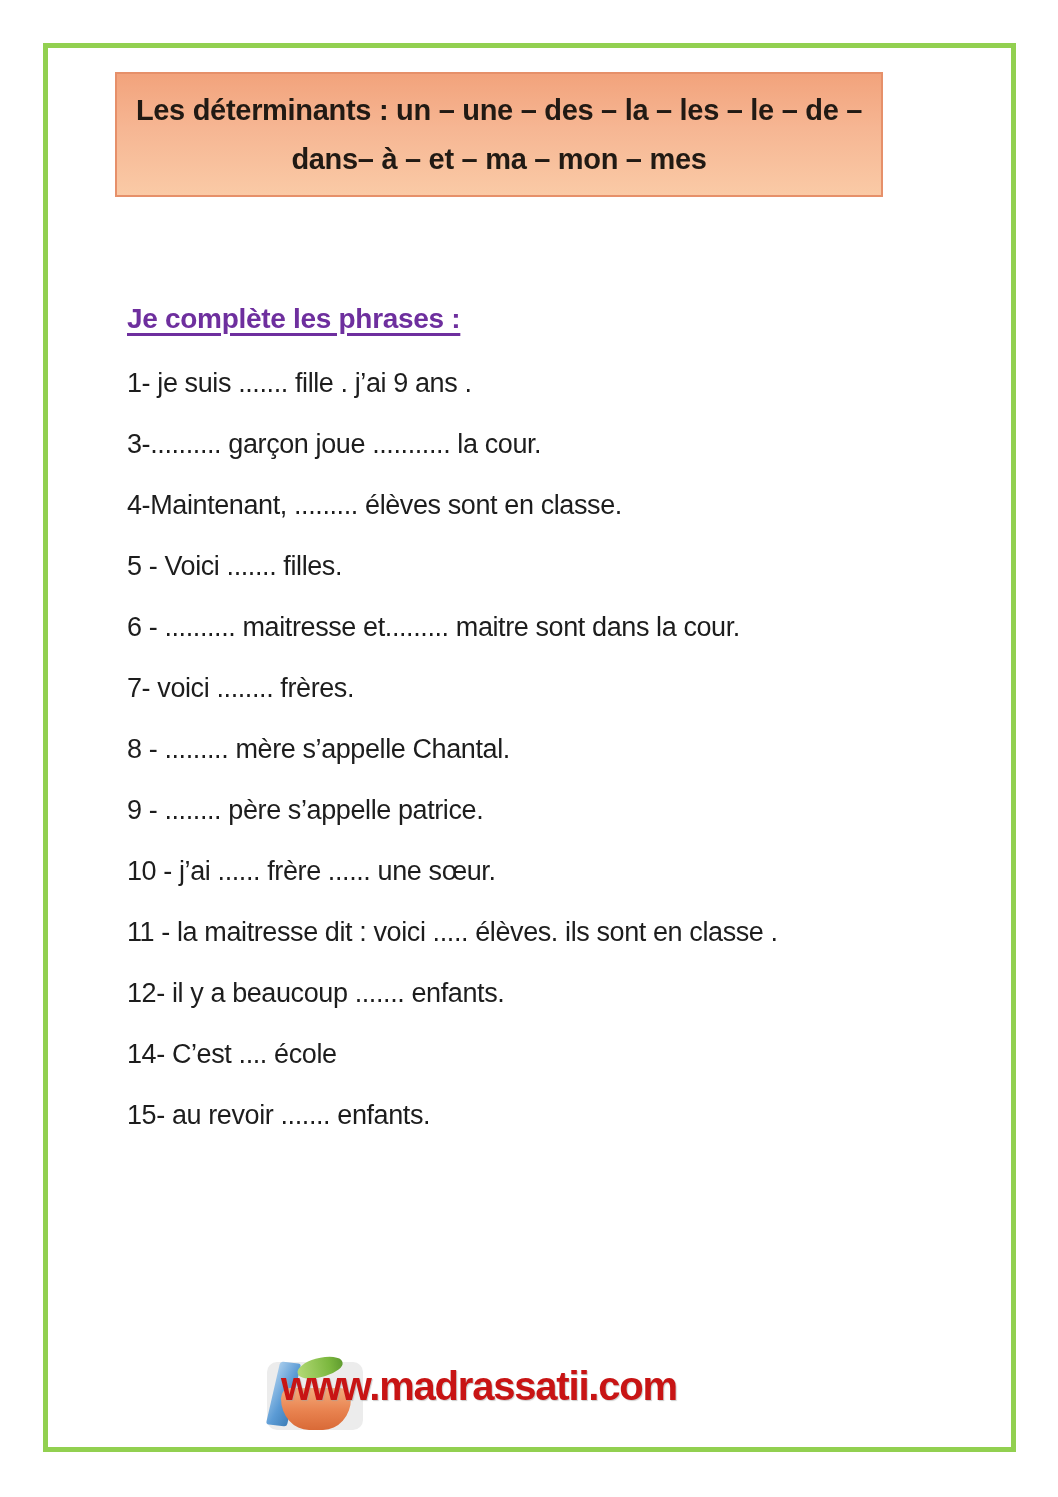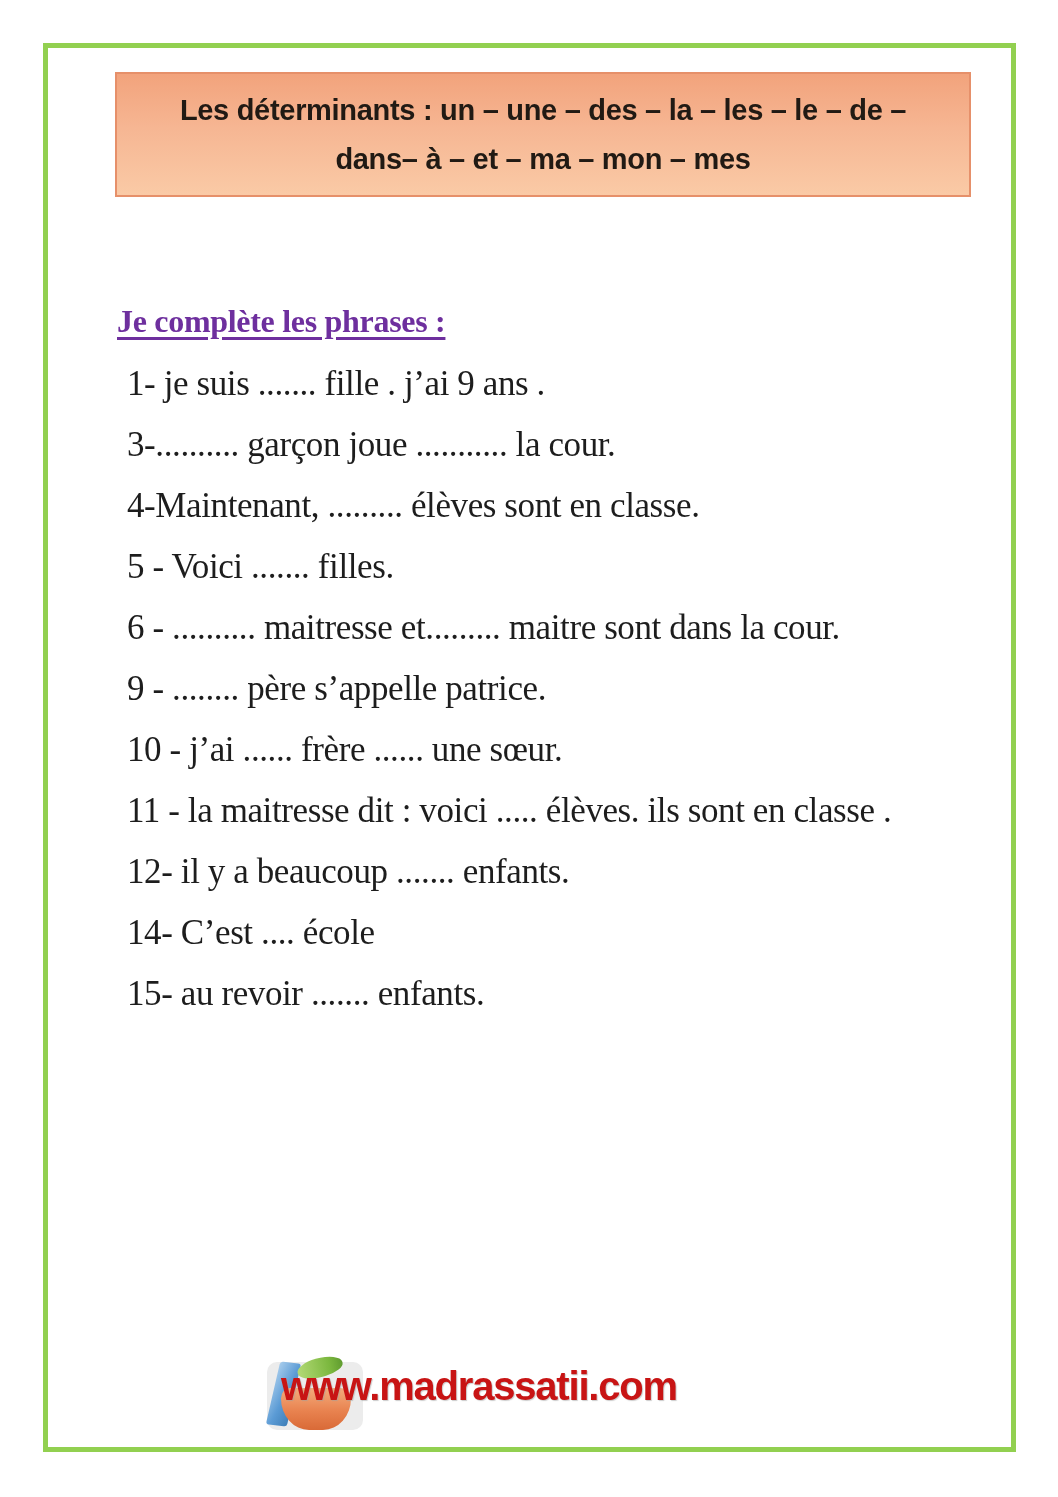--- a/index.html
+++ b/index.html
@@ -20,46 +20,44 @@
     font-family:"Liberation Sans", sans-serif;
     position:relative;
     overflow:hidden;
   }
   .page{position:absolute;inset:0;width:1058px;height:1497px;background:#fff;}
   .page-border{
     position:absolute;left:43px;top:43px;width:973px;height:1409px;
     border:5px solid var(--page-border-green);
   }
   .title-box{
-    position:absolute;left:115px;top:72px;width:856px;height:125px;
+    position:absolute;left:115px;top:72px;width:768px;height:125px;
     border:2px solid var(--title-border);
     background:linear-gradient(180deg,var(--title-bg-top) 0%,#F6B693 45%,var(--title-bg-bottom) 100%);
     display:flex;flex-direction:column;justify-content:center;align-items:center;
     text-align:center;
     color:var(--title-text);
     font-weight:700;font-size:29px;line-height:49px;letter-spacing:-0.3px;
   }
   .section-heading{
-    position:absolute;left:117px;top:303px;
+    position:absolute;left:127px;top:303px;
     color:var(--heading-purple);
-    font-weight:700;font-size:32px;letter-spacing:-0.3px;
+    font-weight:700;font-size:28px;letter-spacing:-0.3px;
     text-decoration:underline;
     text-decoration-thickness:3px;
     text-underline-offset:5px;
-    font-family:Liberation Serif, serif;
   }
   .exercise{
     position:absolute;left:127px;top:367px;width:860px;
   }
   .exercise p{
     margin:0 0 28px 0;
-    font-size:35px;line-height:33px;letter-spacing:-0.4px;
+    font-size:27px;line-height:33px;letter-spacing:-0.4px;
     color:var(--body-text);
     white-space:nowrap;
-    font-family:Liberation Serif, serif;
   }
   .footer{position:absolute;left:0;top:0;width:1058px;height:1497px;pointer-events:none;margin-top:12px;}
   .logo{position:absolute;left:265px;top:1344px;width:102px;height:78px;}
   .logo-bg{
     position:absolute;left:2px;top:6px;width:96px;height:68px;
     background:#ECECEC;border-radius:10px;
   }
   .logo-book{
     position:absolute;left:8px;top:6px;width:21px;height:64px;
     background:linear-gradient(105deg,#A7CCEC 0%,#5B9BD5 55%,#3F7FB8 100%);
@@ -97,20 +95,22 @@
   </div>
 
   <div class="section-heading">Je complète les phrases :</div>
 
   <div class="exercise">
     <p>1- je suis ....... fille . j’ai 9 ans .</p>
     <p>3-.......... garçon joue ........... la cour.</p>
     <p>4-Maintenant, ......... élèves sont en classe.</p>
     <p>5 - Voici ....... filles.</p>
     <p>6 - .......... maitresse et......... maitre sont dans la cour.</p>
+    <p>7- voici ........ frères.</p>
+    <p>8 - ......... mère s’appelle Chantal.</p>
     <p>9 - ........ père s’appelle patrice.</p>
     <p>10 - j’ai ...... frère ...... une sœur.</p>
     <p>11 -   la maitresse dit : voici ..... élèves. ils sont en classe .</p>
     <p>12- il y a beaucoup ....... enfants.</p>
     <p>14- C’est .... école</p>
     <p>15- au revoir  ....... enfants.</p>
   </div>
 
   <div class="footer">
     <div class="logo">

